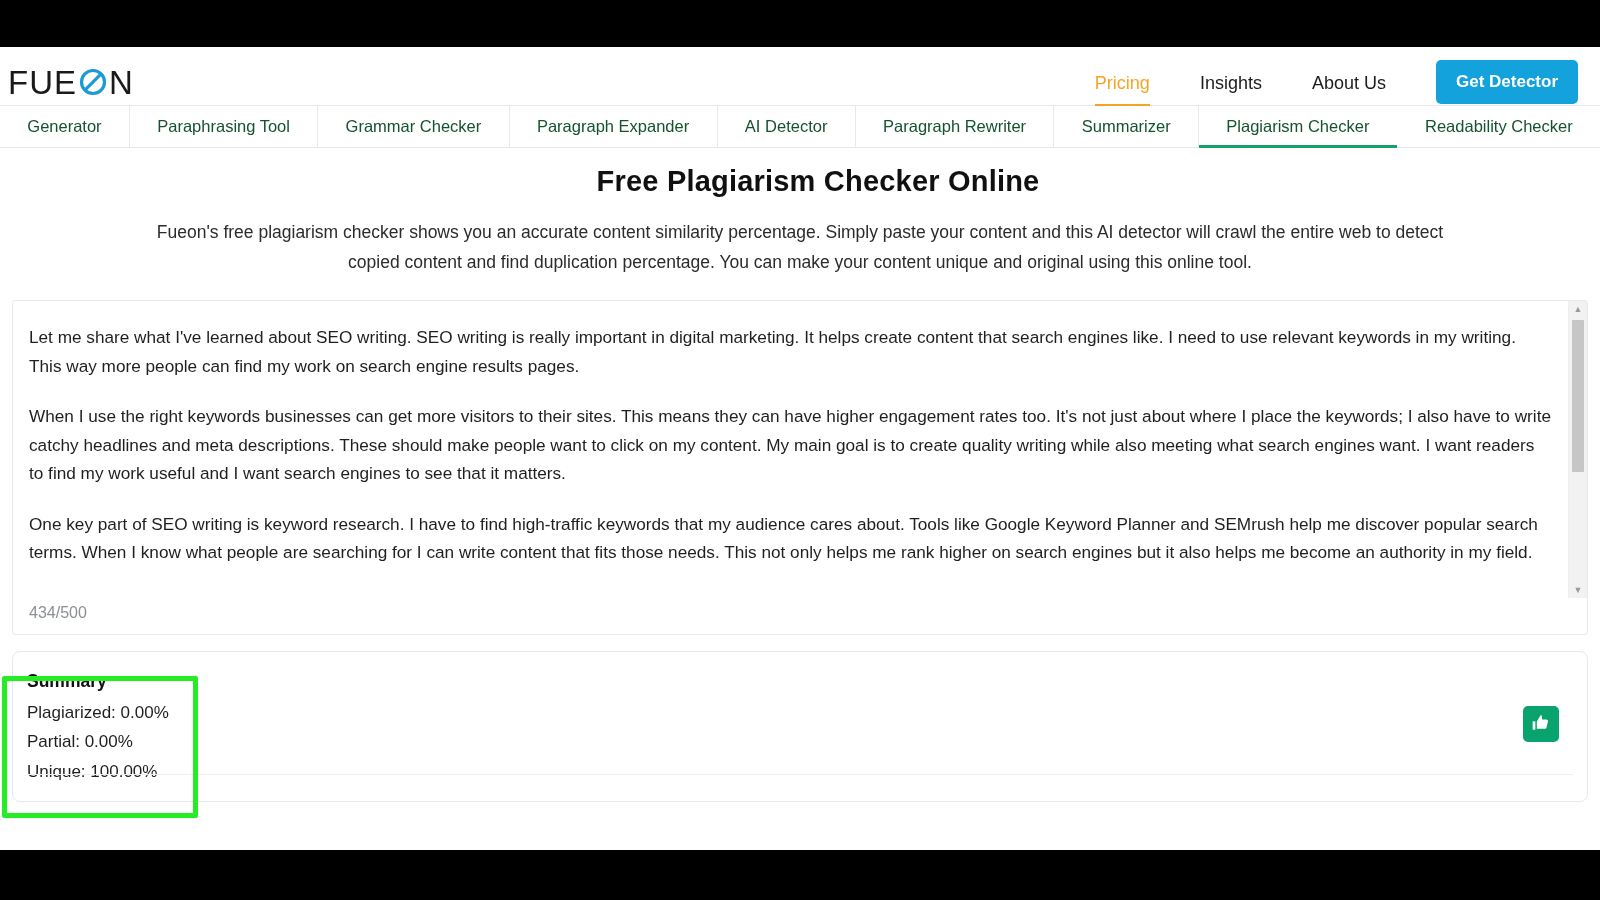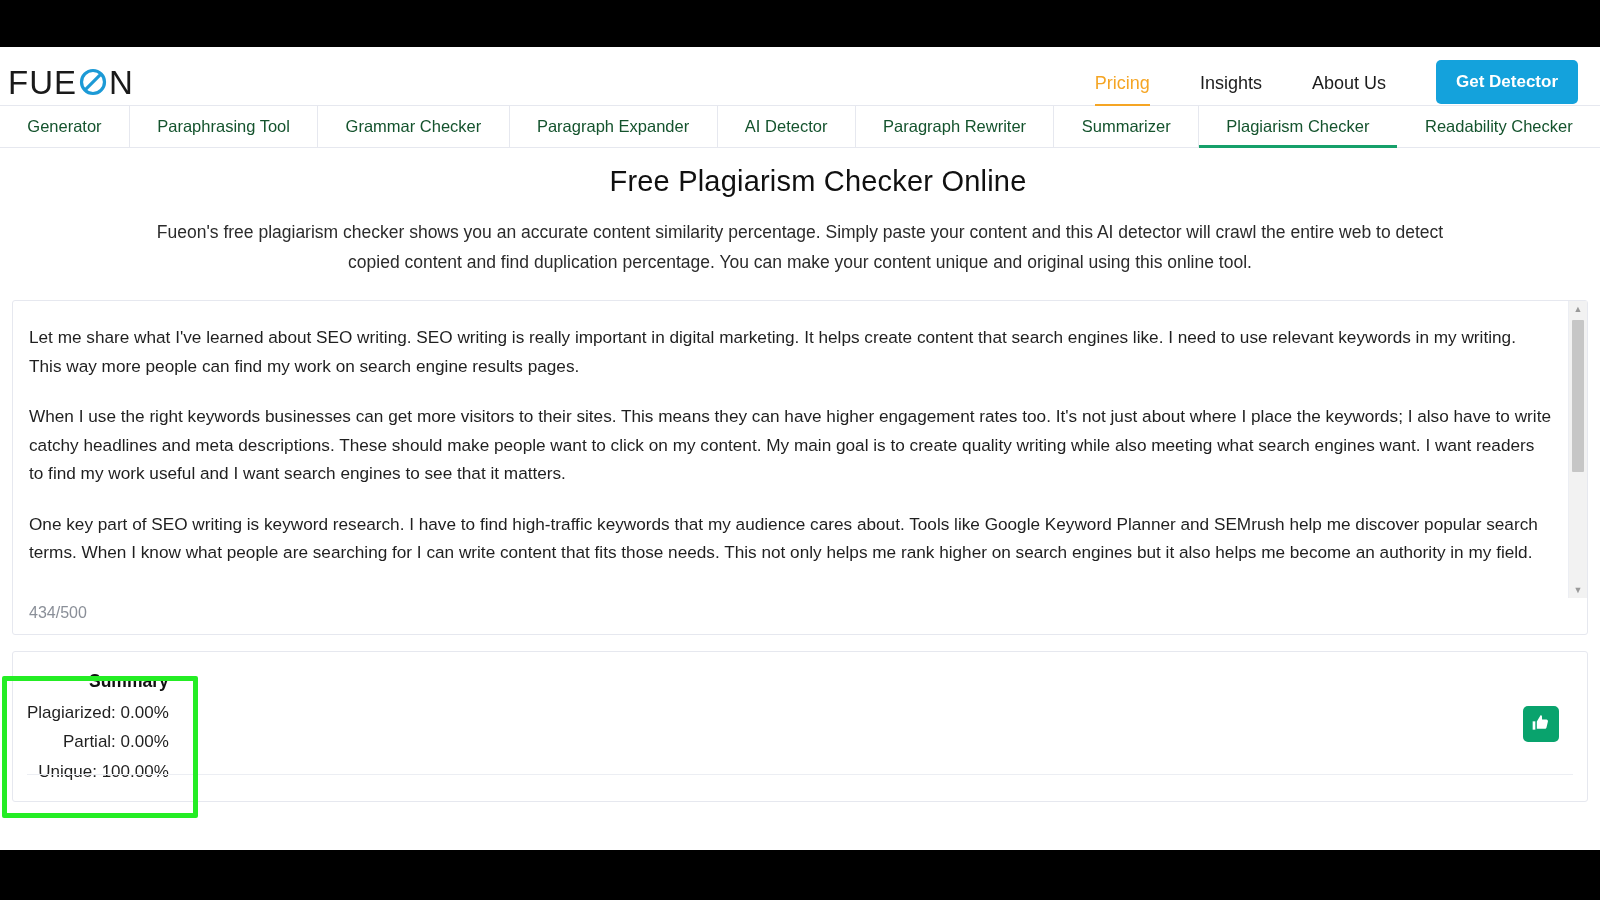--- a/index.html
+++ b/index.html
@@ -112,21 +112,21 @@
   .tab.active { border-right-color: transparent; }
 
   
   .hero {
     text-align: center;
     padding: 17px 0 6px 0;
   }
   .hero h1 {
     margin: 0;
     font-size: 29px;
-    font-weight: 400;
+    font-weight: 700;
     color: #101010;
     letter-spacing: .2px;
     padding-left: 36px;
   }
   .hero p {
     margin: 19px auto 0 auto;
     max-width: 1290px;
     font-size: 17.5px;
     line-height: 1.72;
     color: #2b2b2b;
@@ -188,25 +188,24 @@
   .char-count {
     padding: 6px 0 12px 16px;
     font-size: 16px;
     color: #8a8f98;
   }
 
   
   .results-card {
     margin: 16px 12px 0 12px;
     border: 1px solid #e6e8ef;
-    border-radius: 3px;
+    border-radius: 8px;
     background: #ffffff;
     height: 151px;
     position: relative;
-    text-align: right;
   }
   .summary {
     position: absolute;
     left: 14px; top: 14px;
     font-size: 17px;
     line-height: 1.74;
     color: #1f1f1f;
   }
   .summary-title {
     font-weight: 700;

